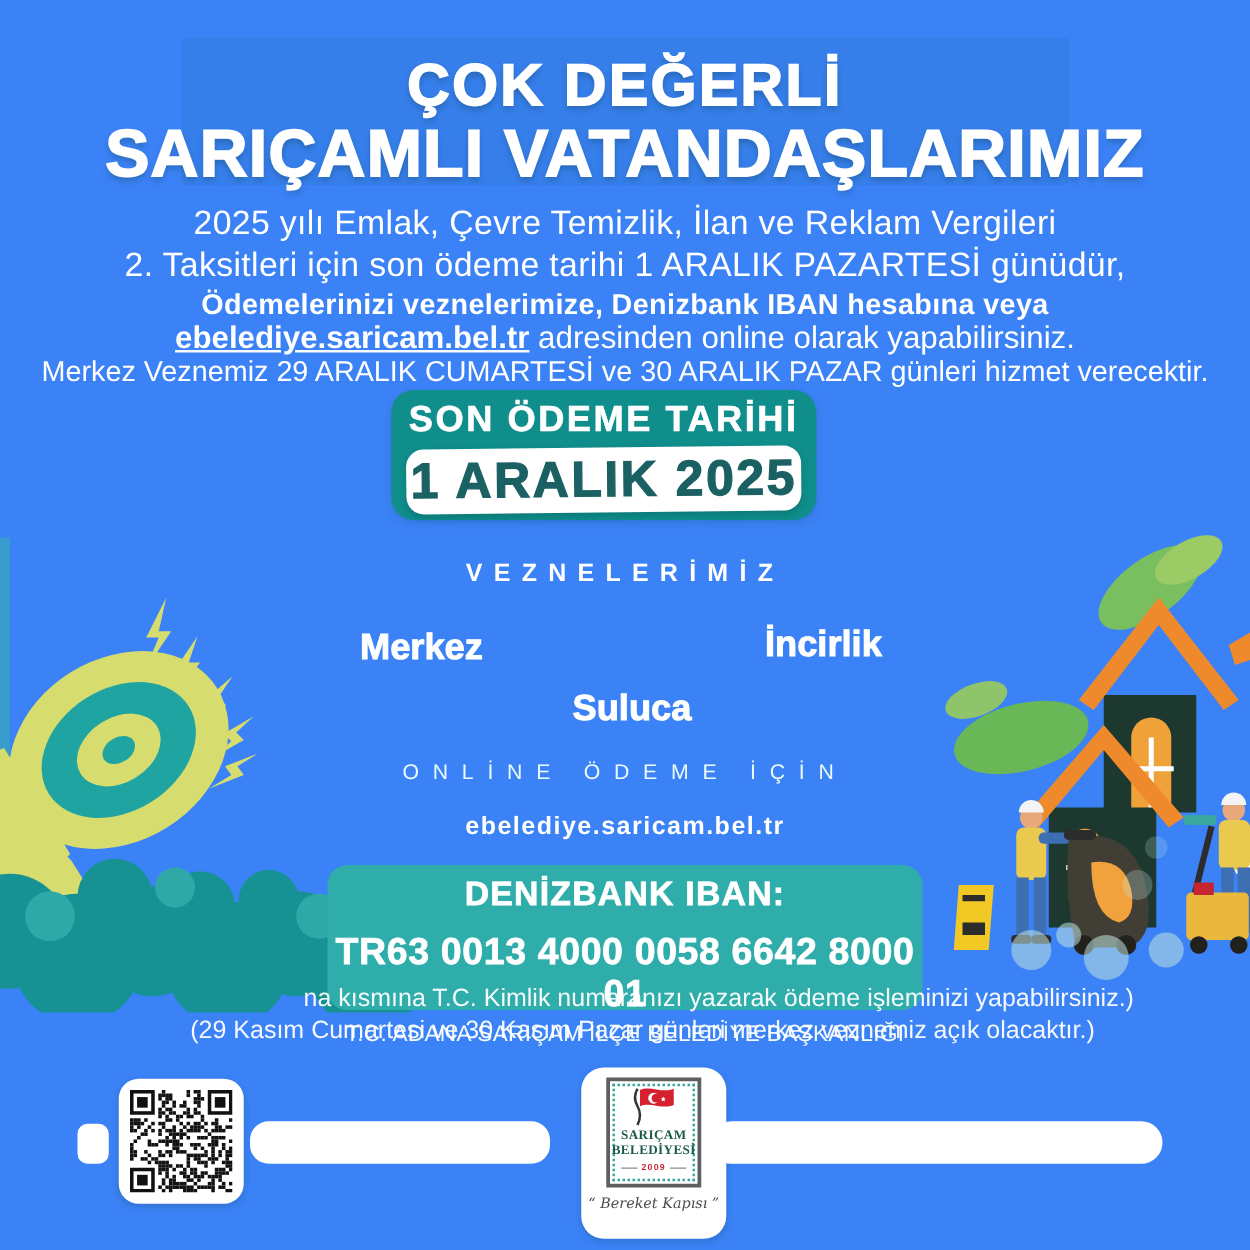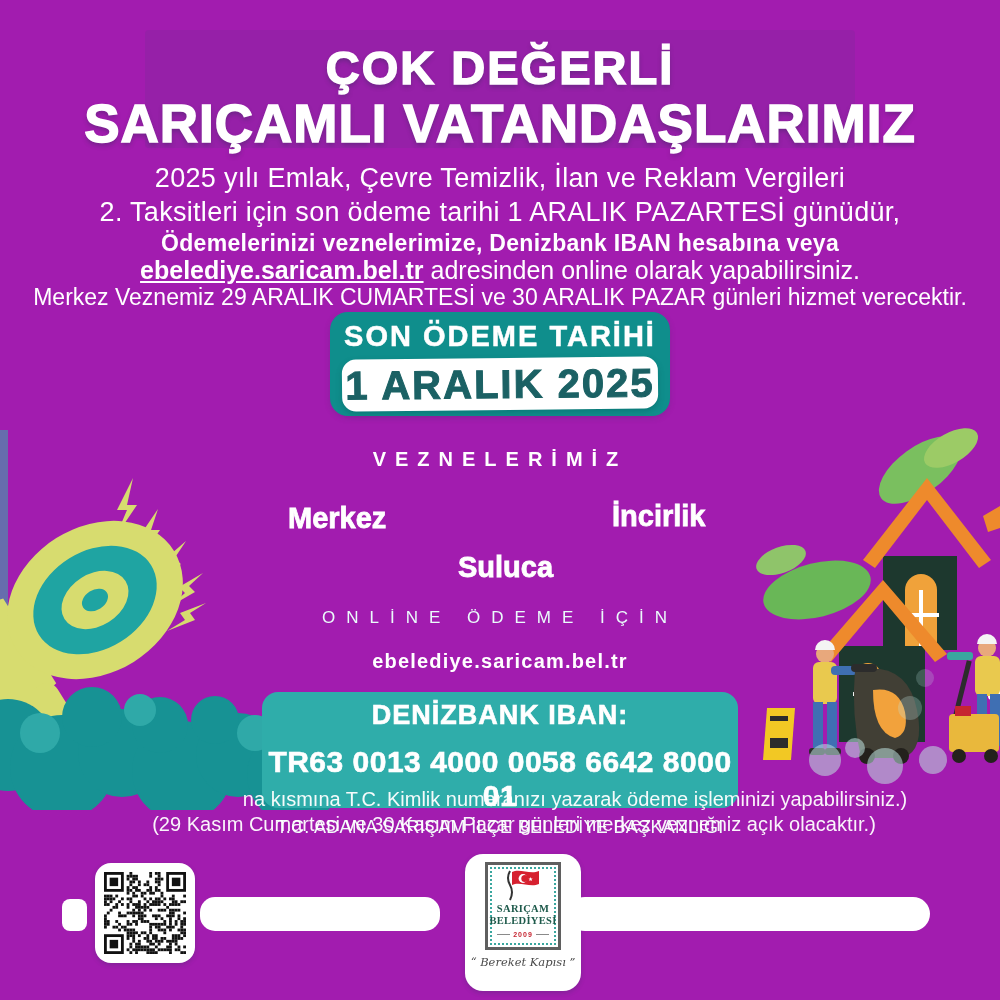--- a/index.html
+++ b/index.html
@@ -1,37 +1,37 @@
 <!DOCTYPE html>
 <html><head>
 <meta charset="utf-8">
 <style>
   html,body{margin:0;padding:0;background:#0c6b6b;}
   .poster{
     position:relative;width:1000px;height:1000px;overflow:hidden;
-    background:#a21caf;color:#fff;
+    background:#3b82f6;color:#fff;
     font-family:"Liberation Sans",sans-serif;
   }
   .abs{position:absolute;}
   .ctr{left:0;right:0;text-align:center;}
 
   .title-banner{left:145px;top:30px;width:710px;height:118px;background:rgba(6,84,84,0.07);border-radius:4px;}
   .title-l1{top:40px;font-size:47px;font-weight:bold;letter-spacing:2px;
             -webkit-text-stroke:1.5px #fff;text-shadow:0 3px 5px rgba(0,50,50,.3);}
   .title-l2{top:93px;font-size:53px;font-weight:bold;letter-spacing:1px;
             -webkit-text-stroke:1.5px #fff;text-shadow:0 3px 5px rgba(0,50,50,.3);}
 
   .intro1{top:163px;font-size:27px;letter-spacing:.3px;}
   .intro2{top:197px;font-size:27px;letter-spacing:.3px;}
   .intro3{top:230px;font-size:23px;font-weight:bold;letter-spacing:.3px;}
   .intro4{top:256px;font-size:25px;}
   .intro4 .link{font-weight:bold;text-decoration:underline;cursor:pointer;}
   .intro5{top:284px;font-size:23px;}
 
-  .deadline-box{left:330px;top:312px;width:340px;height:104px;background:#0f8e8c;border-radius:18px;box-shadow:0 2px 6px rgba(0,60,60,.15);}
+  .deadline-box{left:313px;top:312px;width:340px;height:104px;background:#0f8e8c;border-radius:18px;box-shadow:0 2px 6px rgba(0,60,60,.15);}
   .deadline-label{top:8px;left:0;right:0;text-align:center;font-size:29px;font-weight:bold;letter-spacing:2px;-webkit-text-stroke:.5px #fff;}
   .date-pill{left:12px;top:46px;width:316px;height:52px;background:#fff;border-radius:14px;
              display:flex;align-items:center;justify-content:center;transform:rotate(-.6deg);
              box-shadow:0 3px 6px rgba(0,60,60,.25);}
   .date-text{color:#1b6164;font-size:40px;font-weight:bold;letter-spacing:2px;-webkit-text-stroke:1px #1b6164;}
 
   .tellers-heading{top:448px;font-size:20px;font-weight:bold;letter-spacing:9px;}
   .teller{font-size:29px;font-weight:bold;-webkit-text-stroke:.8px #fff;}
   .teller-merkez{left:288px;top:502px;}
   .teller-incirlik{left:612px;top:500px;}

